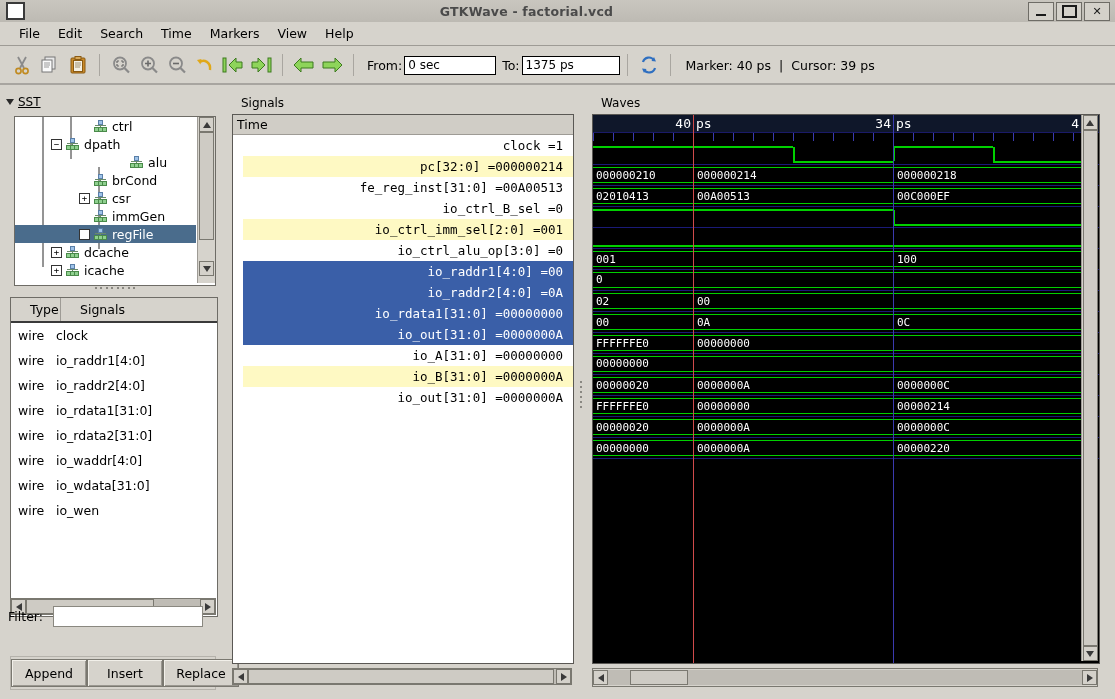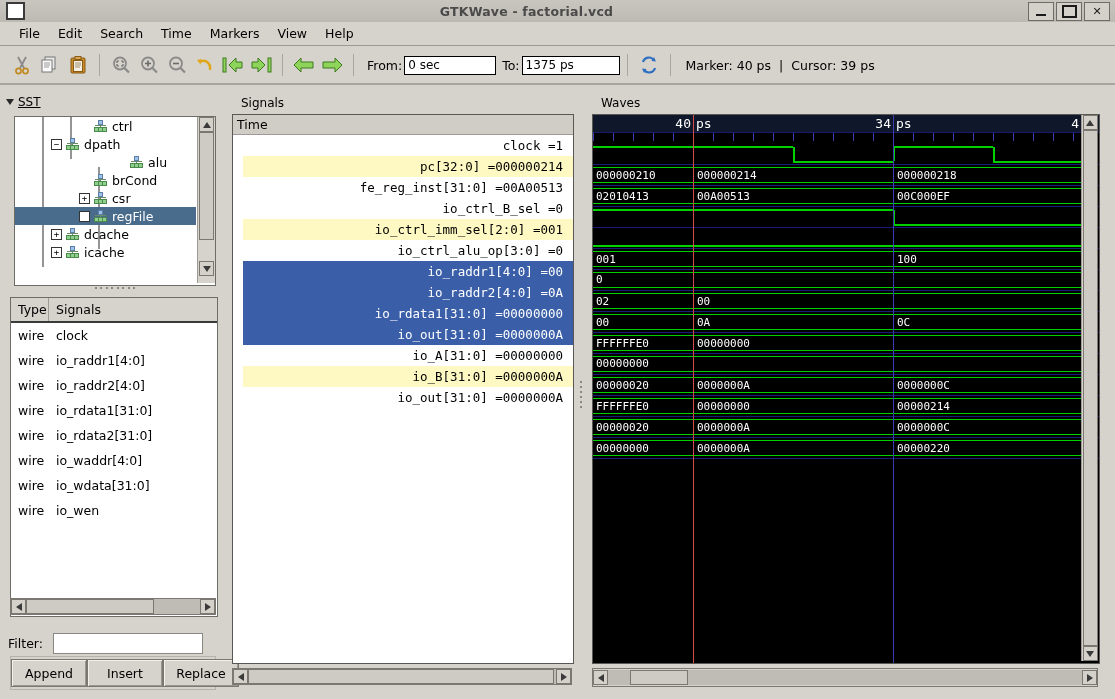--- a/index.html
+++ b/index.html
@@ -117,39 +117,39 @@
 
   
   .siglist {
     position: absolute; left: 10px; top: 297px; width: 206px; height: 318px;
     background: #fff; border: 1px solid #6e6c66; overflow: hidden;
   }
   .siglist-head {
     display: flex; height: 23px; background: #d6d3cc; border-bottom: 2px solid #3a3a3a;
     font-size: 12.5px; align-items: center;
   }
-  .siglist-head div { padding-left: 7px; }
+  .siglist-head div { padding-left: 7px; margin-left: 12px; }
   .col-type { width: 38px; border-right: 1px solid #9e9b95; height: 23px; display:flex;align-items:center; box-sizing:border-box;}
   .col-sig { flex:1; height:23px; display:flex; align-items:center; }
   .sig-row { display: flex; height: 25px; align-items: center; font-size: 12.5px; }
   .sig-row .t { width: 38px; padding-left: 7px; box-sizing: border-box; }
   .sig-row .n { padding-left: 7px; }
 
   .siglist-hscroll {
     position: absolute; left: 10px; top: 598px; width: 206px; height: 17px;
     background: #d6d3cc; border: 1px solid #7a7870; box-sizing: border-box;
     display: flex; align-items: center;
   }
   .hs-btn { width: 15px; height: 15px; background:#d4d1ca; border:1px solid #7a7870;
             display:flex;align-items:center;justify-content:center;box-sizing:border-box;flex:none;}
   .hs-track { flex:1; height:15px; background:#bfbcb5; position:relative; }
   .hs-thumb { position:absolute; left:0; top:0; height:15px; background:#cecbc4; border:1px solid #7a7870; box-sizing:border-box; }
 
   .filter-row {
-    position: absolute; left: 8px; top: 633px; display: flex; align-items: center; gap: 10px;
+    position: absolute; left: 8px; top: 606px; display: flex; align-items: center; gap: 10px;
   }
   .filter-row label { font-size: 12.5px; }
   .filter-input { width: 150px; height: 21px; background: #fff; border: 1px solid #8a8880; box-sizing: border-box; }
 
   .btn-row {
     position: absolute; left: 10px; top: 656px; width: 206px; height: 34px;
     border: 1px solid #b5b2ab; display: flex; align-items: center;
     justify-content: space-around; box-sizing: border-box;
   }
   .gbtn {
@@ -429,20 +429,33 @@
           <span style="width: 3px; flex: 0 0 auto;"></span>
           <span class="mod-icon">
             <i class="mod-top"></i>
             <i class="mod-bar"></i>
             <i class="mod-stem"></i>
             <i class="mod-b" style="left:1px"></i>
             <i class="mod-b" style="left:5px"></i>
             <i class="mod-b" style="left:9px"></i>
           </span>
           <span style="padding-left: 3px;">csr</span>
+        </div>
+        <div class="tree-row" style="padding-left: 64px;">
+          <span class="expander" style="visibility: hidden;"></span>
+          <span style="width: 3px; flex: 0 0 auto;"></span>
+          <span class="mod-icon">
+            <i class="mod-top"></i>
+            <i class="mod-bar"></i>
+            <i class="mod-stem"></i>
+            <i class="mod-b" style="left:1px"></i>
+            <i class="mod-b" style="left:5px"></i>
+            <i class="mod-b" style="left:9px"></i>
+          </span>
+          <span style="padding-left: 3px;">immGen</span>
         </div>
         <div class="tree-row selected" style="padding-left: 64px;">
           <span class="expander">+</span>
           <span style="width: 3px; flex: 0 0 auto;"></span>
           <span class="mod-icon">
             <i class="mod-top"></i>
             <i class="mod-bar"></i>
             <i class="mod-stem"></i>
             <i class="mod-b" style="left:1px"></i>
             <i class="mod-b" style="left:5px"></i>

